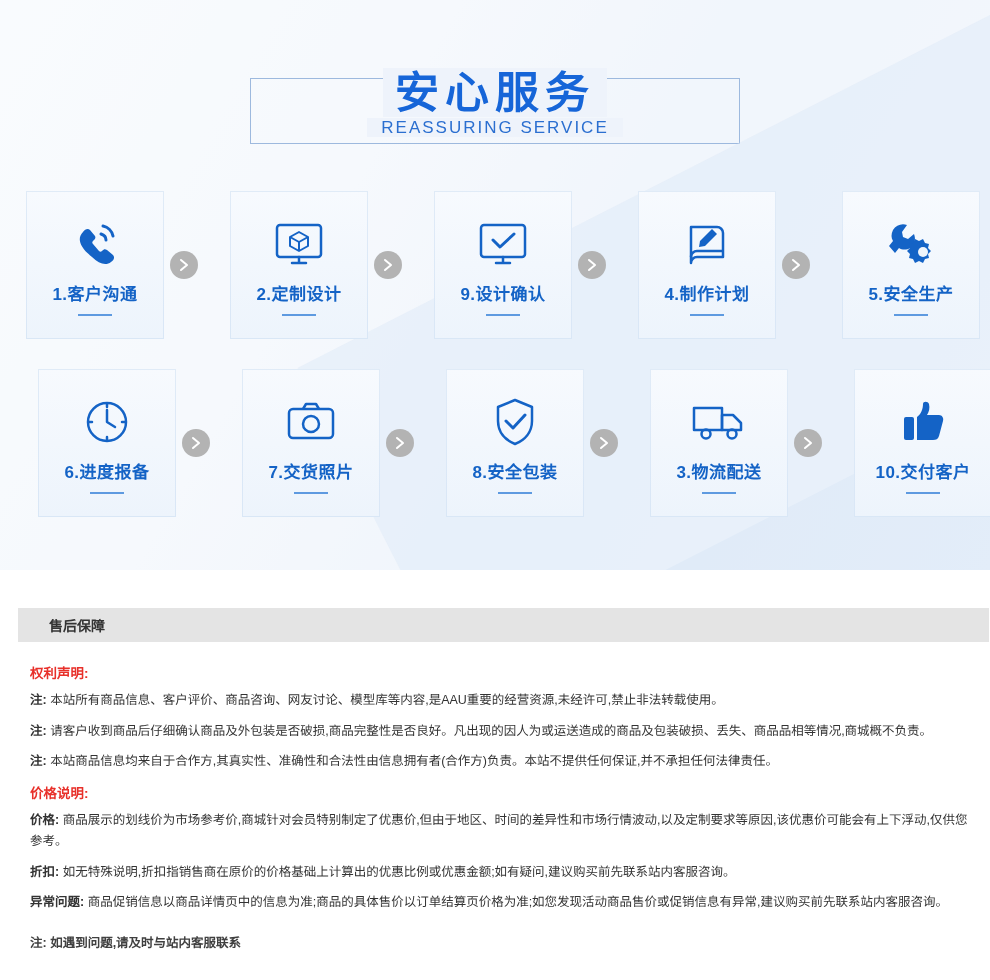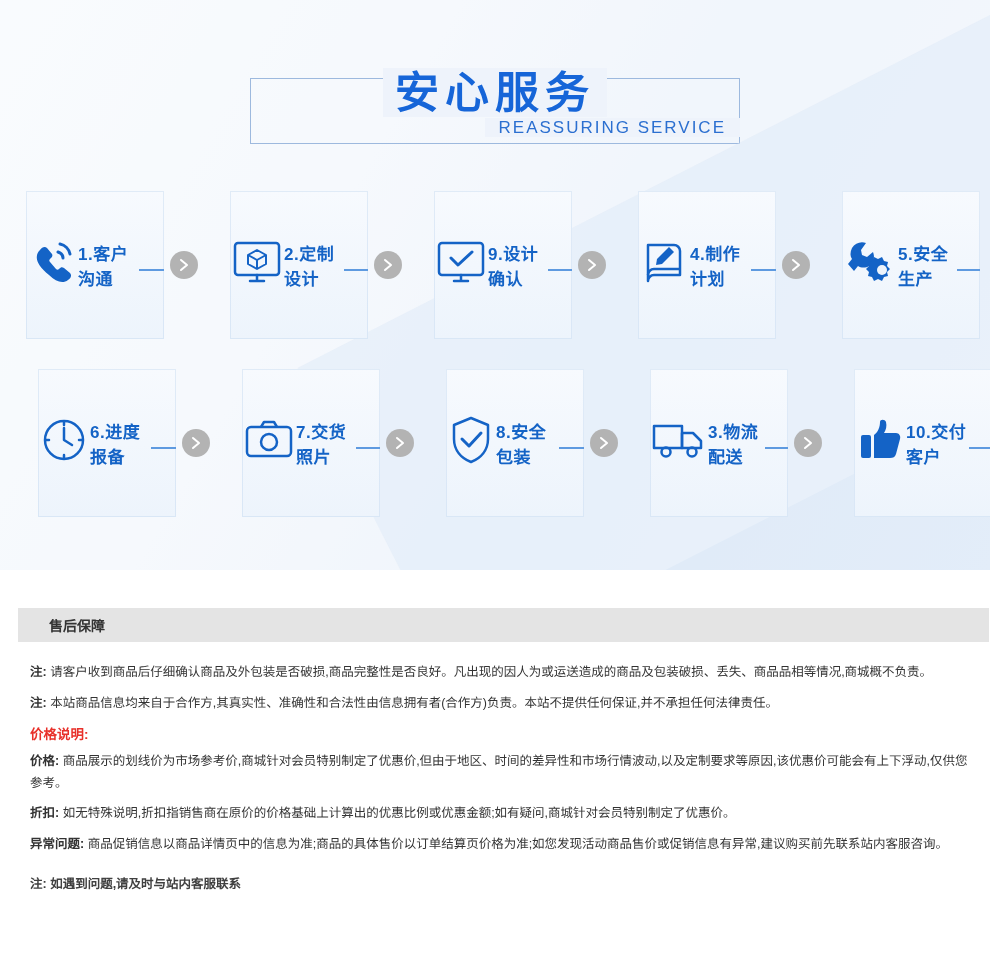--- a/index.html
+++ b/index.html
@@ -76,21 +76,21 @@
   }
   .title-cn span {
     background: #eef3fb;
     padding: 0 12px;
   }
   .title-en {
     position: absolute;
     left: 250px;
     top: 118px;
     width: 490px;
-    text-align: right;
+    text-align: center;
     font-size: 17px;
     letter-spacing: 2px;
     color: #2b6fd0;
     z-index: 4;
   }
   .title-en span {
     background: #eef3fb;
     padding: 0 14px;
   }
 
@@ -107,20 +107,21 @@
   .row1 { top: 190px; }
   .row2 { top: 368px; margin-left: 12px; }
 
   .card {
     width: 138px;
     height: 148px;
     margin-left: 26px;
     background: linear-gradient(180deg, #f7fafe 0%, #edf4fc 100%);
     box-shadow: 0 0 0 1px rgba(180,205,235,0.35) inset;
     display: flex;
+    flex-direction: column;
     align-items: center;
     justify-content: center;
     position: relative;
   }
   .card .icon {
     height: 60px;
     display: flex;
     align-items: center;
     justify-content: center;
     margin-bottom: 6px;
@@ -383,39 +384,44 @@
         <div class="underline"></div>
       </div>
     </div>
   </div>
 
   <div class="section-bar">
     <div class="bar-title">售后保障</div>
   </div>
 
   <div class="terms">
-
+    <div class="head">权利声明:</div>
+
+    <p>
+      <span class="k">注:</span>
+      <span>本站所有商品信息、客户评价、商品咨询、网友讨论、模型库等内容,是AAU重要的经营资源,未经许可,禁止非法转载使用。</span>
+    </p>
     <p>
       <span class="k">注:</span>
       <span>请客户收到商品后仔细确认商品及外包装是否破损,商品完整性是否良好。凡出现的因人为或运送造成的商品及包装破损、丢失、商品品相等情况,商城概不负责。</span>
     </p>
     <p>
       <span class="k">注:</span>
       <span>本站商品信息均来自于合作方,其真实性、准确性和合法性由信息拥有者(合作方)负责。本站不提供任何保证,并不承担任何法律责任。</span>
     </p>
 
     <div class="head second">价格说明:</div>
 
     <p>
       <span class="k">价格:</span>
       <span>商品展示的划线价为市场参考价,商城针对会员特别制定了优惠价,但由于地区、时间的差异性和市场行情波动,以及定制要求等原因,该优惠价可能会有上下浮动,仅供您参考。</span>
     </p>
     <p>
       <span class="k">折扣:</span>
-      <span>如无特殊说明,折扣指销售商在原价的价格基础上计算出的优惠比例或优惠金额;如有疑问,商城针对会员特别制定了优惠价。</span>
+      <span>如无特殊说明,折扣指销售商在原价的价格基础上计算出的优惠比例或优惠金额;如有疑问,建议购买前先联系站内客服咨询。</span>
     </p>
     <p>
       <span class="k">异常问题:</span>
       <span>商品促销信息以商品详情页中的信息为准;商品的具体售价以订单结算页价格为准;如您发现活动商品售价或促销信息有异常,建议购买前先联系站内客服咨询。</span>
     </p>
 
     <div class="footnote">注: 如遇到问题,请及时与站内客服联系</div>
   </div>
 
 </div>

